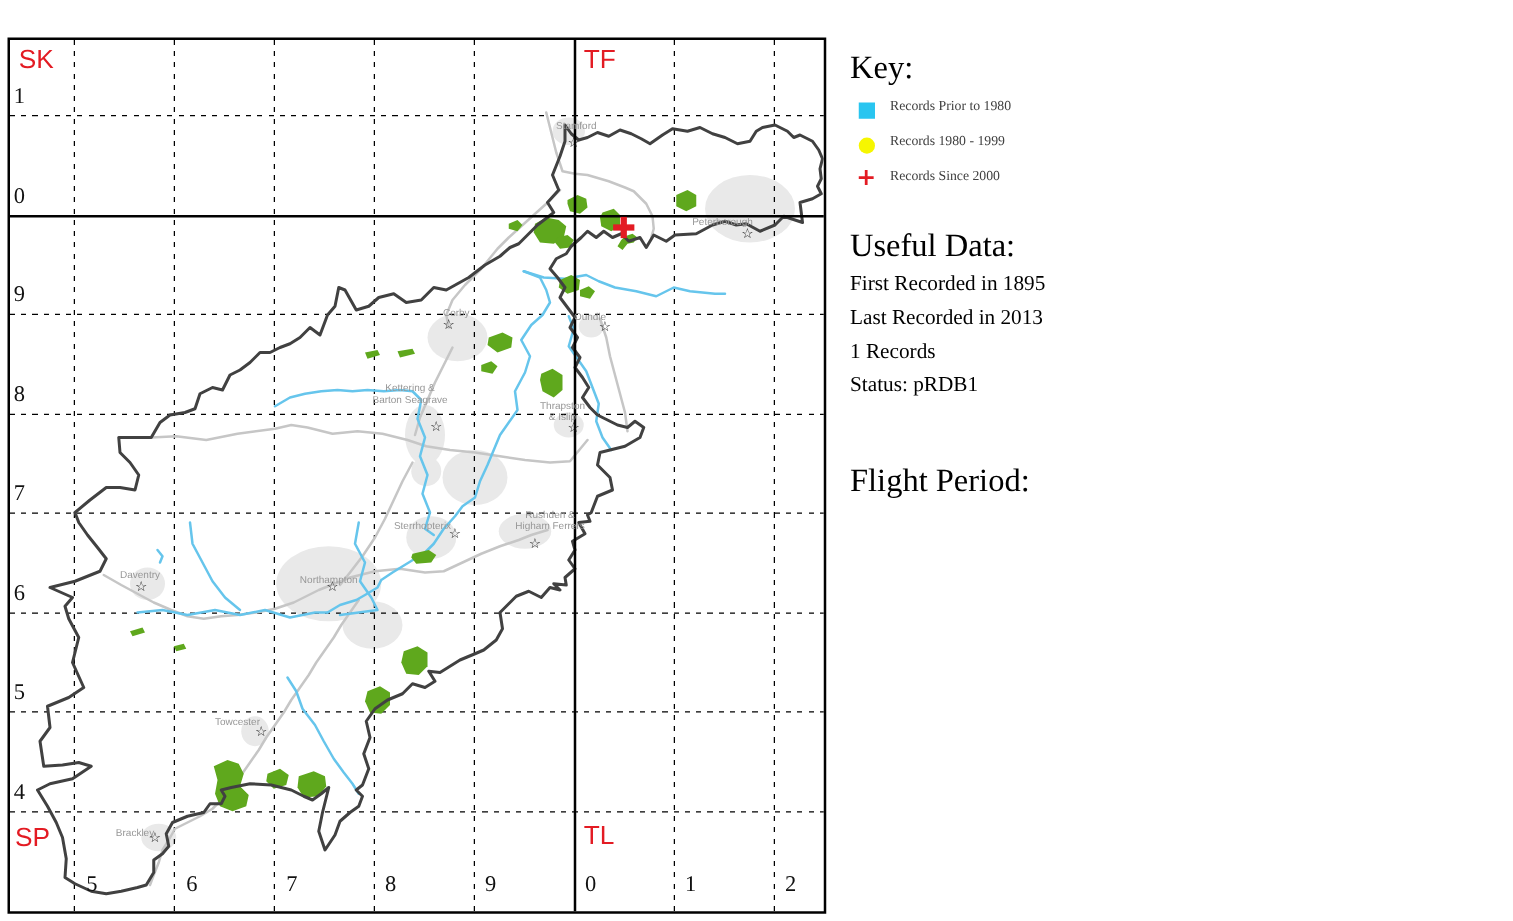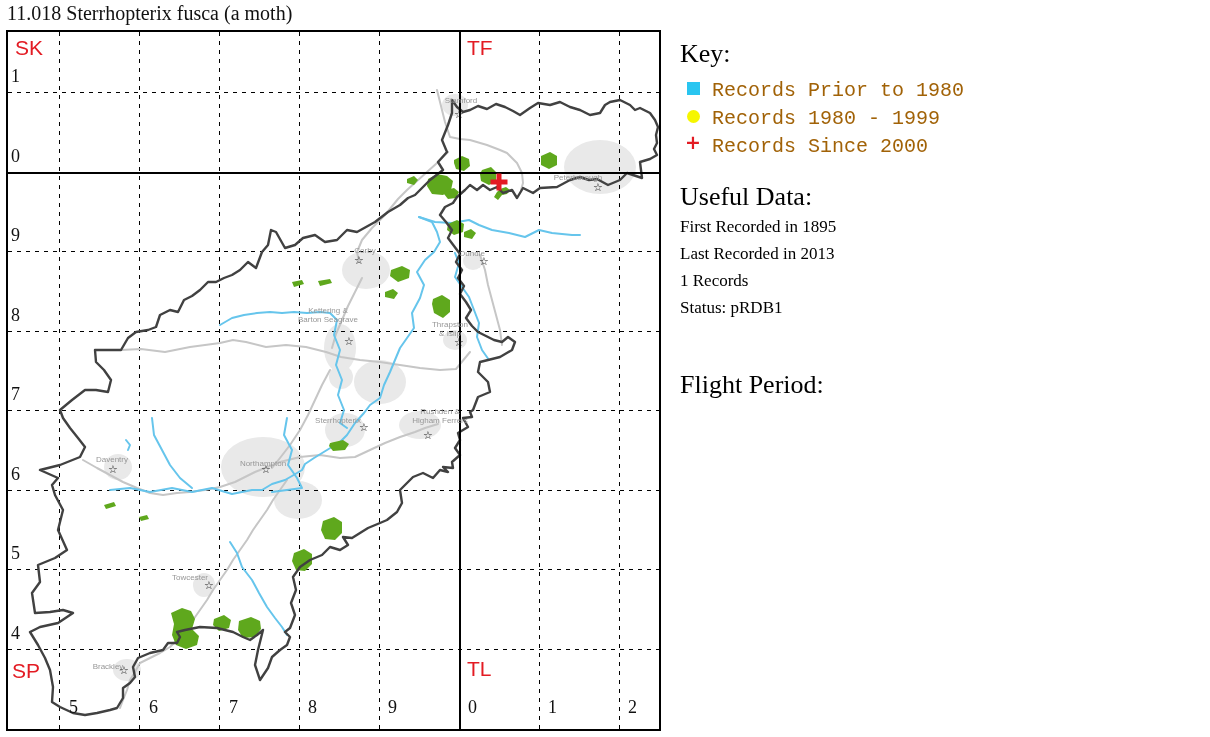--- a/index.html
+++ b/index.html
@@ -42,28 +42,27 @@
 
   
   .panel-head{position:absolute;font-size:26px;line-height:1.1;color:#000;}
   .panel-line{position:absolute;font-size:17px;color:#000;white-space:nowrap;}
   .key-item{position:absolute;height:20px;}
   .key-swatch{position:absolute;left:7px;top:3px;width:13px;height:13px;}
   .key-square{background:#29c5f0;}
   .key-circle{background:#f6f600;border-radius:50%;}
   .key-cross{position:absolute;left:3px;top:-3px;width:20px;height:20px;color:#e31b23;
     font-family:"DejaVu Sans",sans-serif;font-weight:bold;font-size:19px;line-height:20px;text-align:center;}
-  .key-label{position:absolute;left:32px;top:0;font-size:20px;color:#a16207;white-space:nowrap;font-family:Liberation Mono, monospace;}
+  .key-label{position:absolute;left:32px;top:0;font-size:11px;color:#404040;white-space:nowrap;}
 </style>
 </head>
 <body>
 
 <div id="stage">
 
-  <div id="page-title">11.018 Sterrhopterix fusca (a moth)</div>
 
   <div id="map-frame">
     <div id="map-inner">
 
       <svg class="layer svg-under" viewBox="0 0 651 697">
         <ellipse class="urban" cx="255" cy="435" rx="42" ry="30"></ellipse>
         <ellipse class="urban" cx="290" cy="468" rx="24" ry="19"></ellipse>
         <ellipse class="urban" cx="337" cy="398" rx="20" ry="17"></ellipse>
         <ellipse class="urban" cx="372" cy="350" rx="26" ry="22"></ellipse>
         <ellipse class="urban" cx="332" cy="316" rx="16" ry="24"></ellipse>

